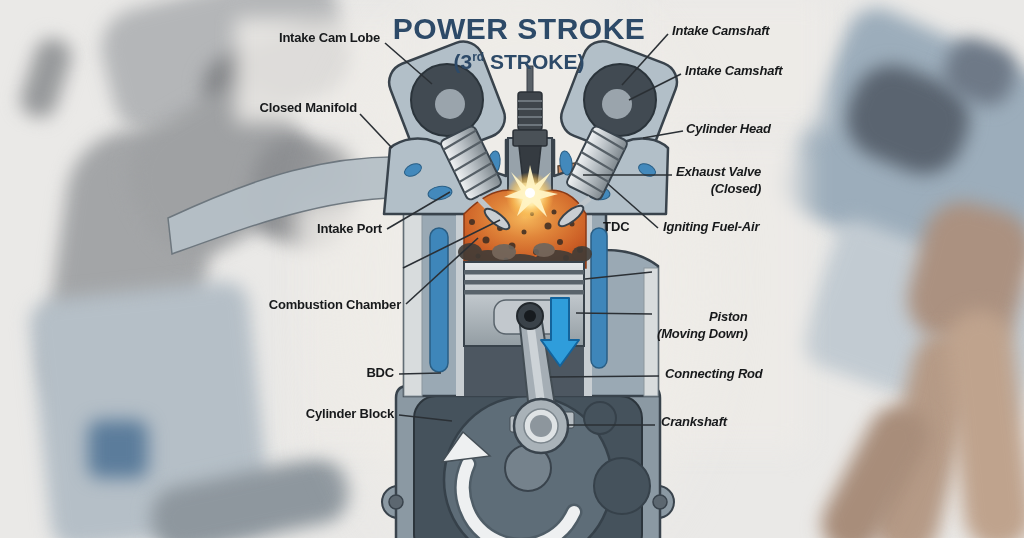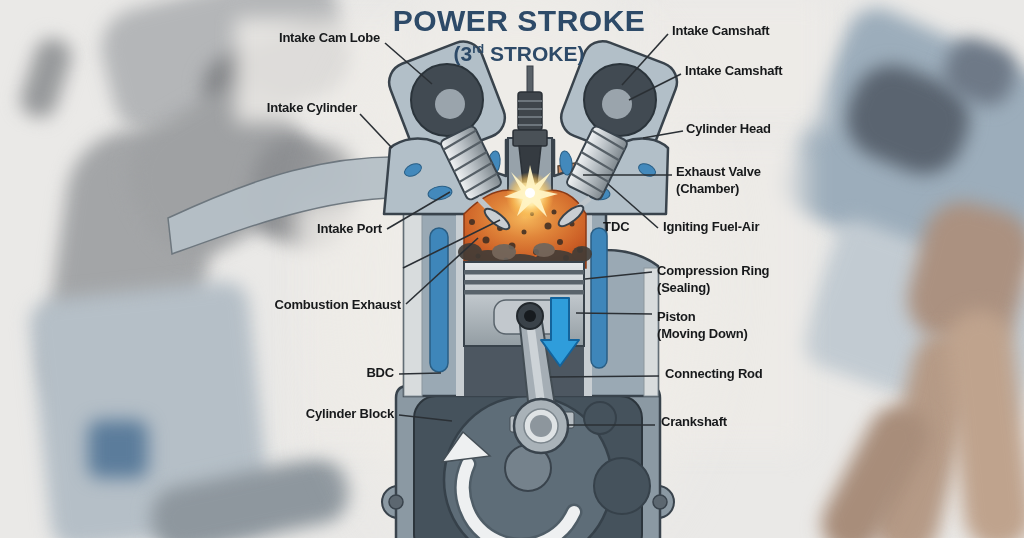--- a/index.html
+++ b/index.html
@@ -8,24 +8,24 @@
   
   .bg{position:absolute;inset:0;z-index:0;}
   .blob{position:absolute;filter:blur(9px);}
   .soft{position:absolute;}
   
   #diagram{position:absolute;left:0;top:0;z-index:2;}
   
   .lbl{position:absolute;z-index:3;font-weight:700;font-size:13px;line-height:17px;
        color:#17191b;white-space:nowrap;letter-spacing:-0.2px;}
   .lbl.l{text-align:right;}
-  .lbl.r{text-align:left;}
+  .lbl.r{text-align:right;font-style:italic;}
   .title{position:absolute;left:269px;top:5px;width:500px;text-align:center;
          color:#2d4a68;z-index:3;}
-  .t1{font-weight:800;font-size:30px;line-height:32px;letter-spacing:.5px;}
+  .t1{font-weight:800;font-size:30px;line-height:32px;letter-spacing:.5px;margin-top:8px;}
   .t2{font-weight:800;font-size:21px;line-height:24px;}
   .t2 sup{font-size:12px;text-align:right;}
   .tdc{position:absolute;left:603px;top:219px;z-index:3;font-weight:700;font-size:13px;color:#17191b;}
 </style>
 </head>
 <body>
 
 <div id="stage">
 
   <div class="bg">
@@ -264,54 +264,50 @@
     <div class="t1">POWER STROKE</div>
     <div class="t2"><span>(3</span><sup>rd</sup><span> STROKE)</span></div>
   </div>
 
   <div class="tdc">TDC</div>
 
   <div class="lbl l" style="right:644px;top:29px">
       <div>Intake Cam Lobe</div>
     </div>
   <div class="lbl l" style="right:667px;top:99px">
-      <div>Intake Cylinder</div>
+      <div>Closed Manifold</div>
     </div>
   <div class="lbl l" style="right:642px;top:220px">
       <div>Intake Port</div>
     </div>
   <div class="lbl l" style="right:623px;top:296px">
-      <div>Combustion Exhaust</div>
+      <div>Combustion Chamber</div>
     </div>
   <div class="lbl l" style="right:630px;top:364px">
       <div>BDC</div>
     </div>
   <div class="lbl l" style="right:630px;top:405px">
       <div>Cylinder Block</div>
     </div>
 
   <div class="lbl r" style="left:672px;top:22px">
       <div>Intake Camshaft</div>
     </div>
   <div class="lbl r" style="left:685px;top:62px">
       <div>Intake Camshaft</div>
     </div>
   <div class="lbl r" style="left:686px;top:120px">
       <div>Cylinder Head</div>
     </div>
   <div class="lbl r" style="left:676px;top:163px">
       <div>Exhaust Valve</div>
-      <div>(Chamber)</div>
+      <div>(Closed)</div>
     </div>
   <div class="lbl r" style="left:663px;top:218px">
       <div>Igniting Fuel-Air</div>
-    </div>
-  <div class="lbl r" style="left:657px;top:262px">
-      <div>Compression Ring</div>
-      <div>(Sealing)</div>
     </div>
   <div class="lbl r" style="left:657px;top:308px">
       <div>Piston</div>
       <div>(Moving Down)</div>
     </div>
   <div class="lbl r" style="left:665px;top:365px">
       <div>Connecting Rod</div>
     </div>
   <div class="lbl r" style="left:661px;top:413px">
       <div>Crankshaft</div>

